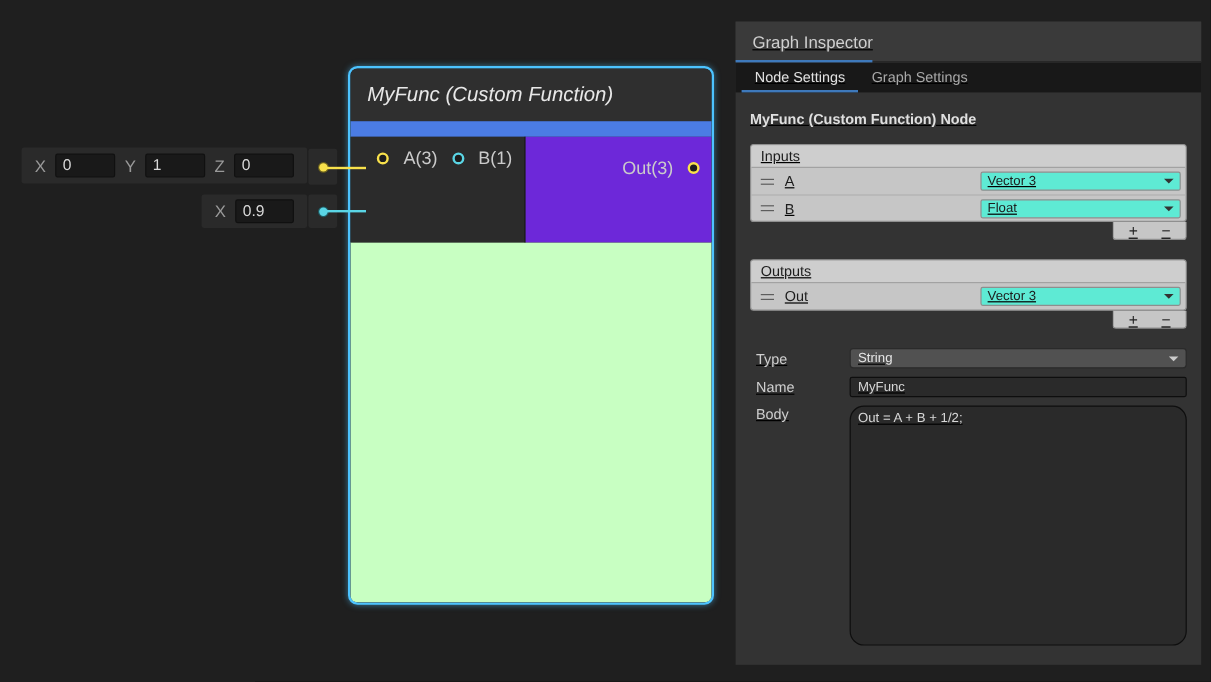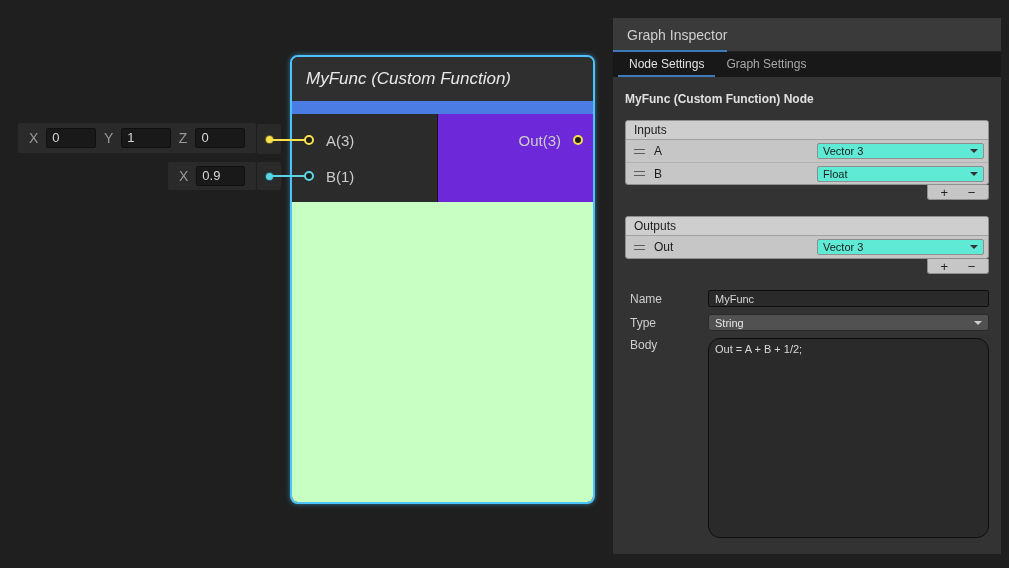--- a/index.html
+++ b/index.html
@@ -28,34 +28,34 @@
 
   
   .node { position: absolute; left: 290px; top: 55px; width: 305px; height: 449px;
           border: 2px solid #4CC3FF; border-radius: 8px; background: #1d1d1d;
           box-shadow: 0 0 5px rgba(76,195,255,.55); overflow: hidden; z-index: 2; }
   .node-header { height: 44px; background: #2f2f2f; display: flex; align-items: center;
                  padding: 0 14px; color: #e8e8e8; font-size: 17px; font-style: italic; }
   .node-bluebar { height: 13px; background: #4B7CE4; }
   .node-ports { height: 88px; display: flex; }
   .ports-in { width: 146px; background: #2b2b2b; border-right: 1px solid #161616;
-              display: flex; flex-direction: column; justify-content: center; }
+              display: flex; flex-direction: row; justify-content: center; }
   .ports-out { flex: 1; background: #6d28d9; padding-top: 8px; }
   .port-row { display: flex; align-items: center; gap: 12px; height: 36px; padding-left: 12px;
               color: #cbcbcb; font-size: 15px; }
   .port-row.out { justify-content: flex-end; padding-right: 10px; padding-left: 0; }
   .port-circle { width: 10px; height: 10px; border-radius: 50%; border: 2px solid; background: #1d1d1d;
                  position: relative; z-index: 7; flex: 0 0 auto; }
   .port-circle.yellow { border-color: #F8E14B; }
   .port-circle.cyan   { border-color: #5AD5E5; }
   .node-preview { height: 300px; background: #C8FFC2; }
 
   
   .inspector { position: absolute; left: 613px; top: 18px; width: 388px; height: 536px;
-               background: #333; z-index: 3; }
+               background: #333; z-index: 3; text-decoration: underline; }
   .insp-header { height: 34px; background: #3a3a3a; border-bottom: 1px solid #232323;
                  display: flex; align-items: center; padding: 0 14px; color: #cfcfcf;
                  font-size: 14px; position: relative; }
   .insp-underline { position: absolute; left: 0; bottom: -1px; width: 114px; height: 2px; background: #3E79BB; }
   .insp-tabs { height: 25px; background: #181818; display: flex; padding-left: 5px; }
   .insp-tab { display: flex; align-items: center; padding: 0 11px; font-size: 12px; color: #a9a9a9;
               border-bottom: 2px solid transparent; }
   .insp-tab.active { color: #e2e2e2; border-bottom-color: #3E79BB; }
   .insp-body { padding: 10px 12px 0; }
   .insp-heading { font-size: 12px; font-weight: bold; color: #e0e0e0; margin: 5px 0 14px; }
@@ -202,30 +202,30 @@
         </div>
       </div>
       <div class="list-footer">
         <div class="footer-bar">
           <span class="footer-btn">+</span>
           <span class="footer-btn">−</span>
         </div>
       </div>
 
       <div class="prop-row">
-        <span class="prop-label">Name</span>
-        <input class="dark-input" type="text" value="MyFunc" style="">
-      </div>
-      <div class="prop-row">
         <span class="prop-label">Type</span>
         <div class="dark-dropdown">
           <span>String</span>
           <span class="dd-arrow light"></span>
         </div>
       </div>
+      <div class="prop-row">
+        <span class="prop-label">Name</span>
+        <input class="dark-input" type="text" value="MyFunc" style="">
+      </div>
       <div class="prop-row body-row">
         <span class="prop-label">Body</span>
         <div class="dark-textarea">Out = A + B + 1/2;</div>
       </div>
     </div>
   </div>
 
 </div>
 
 </body></html>

